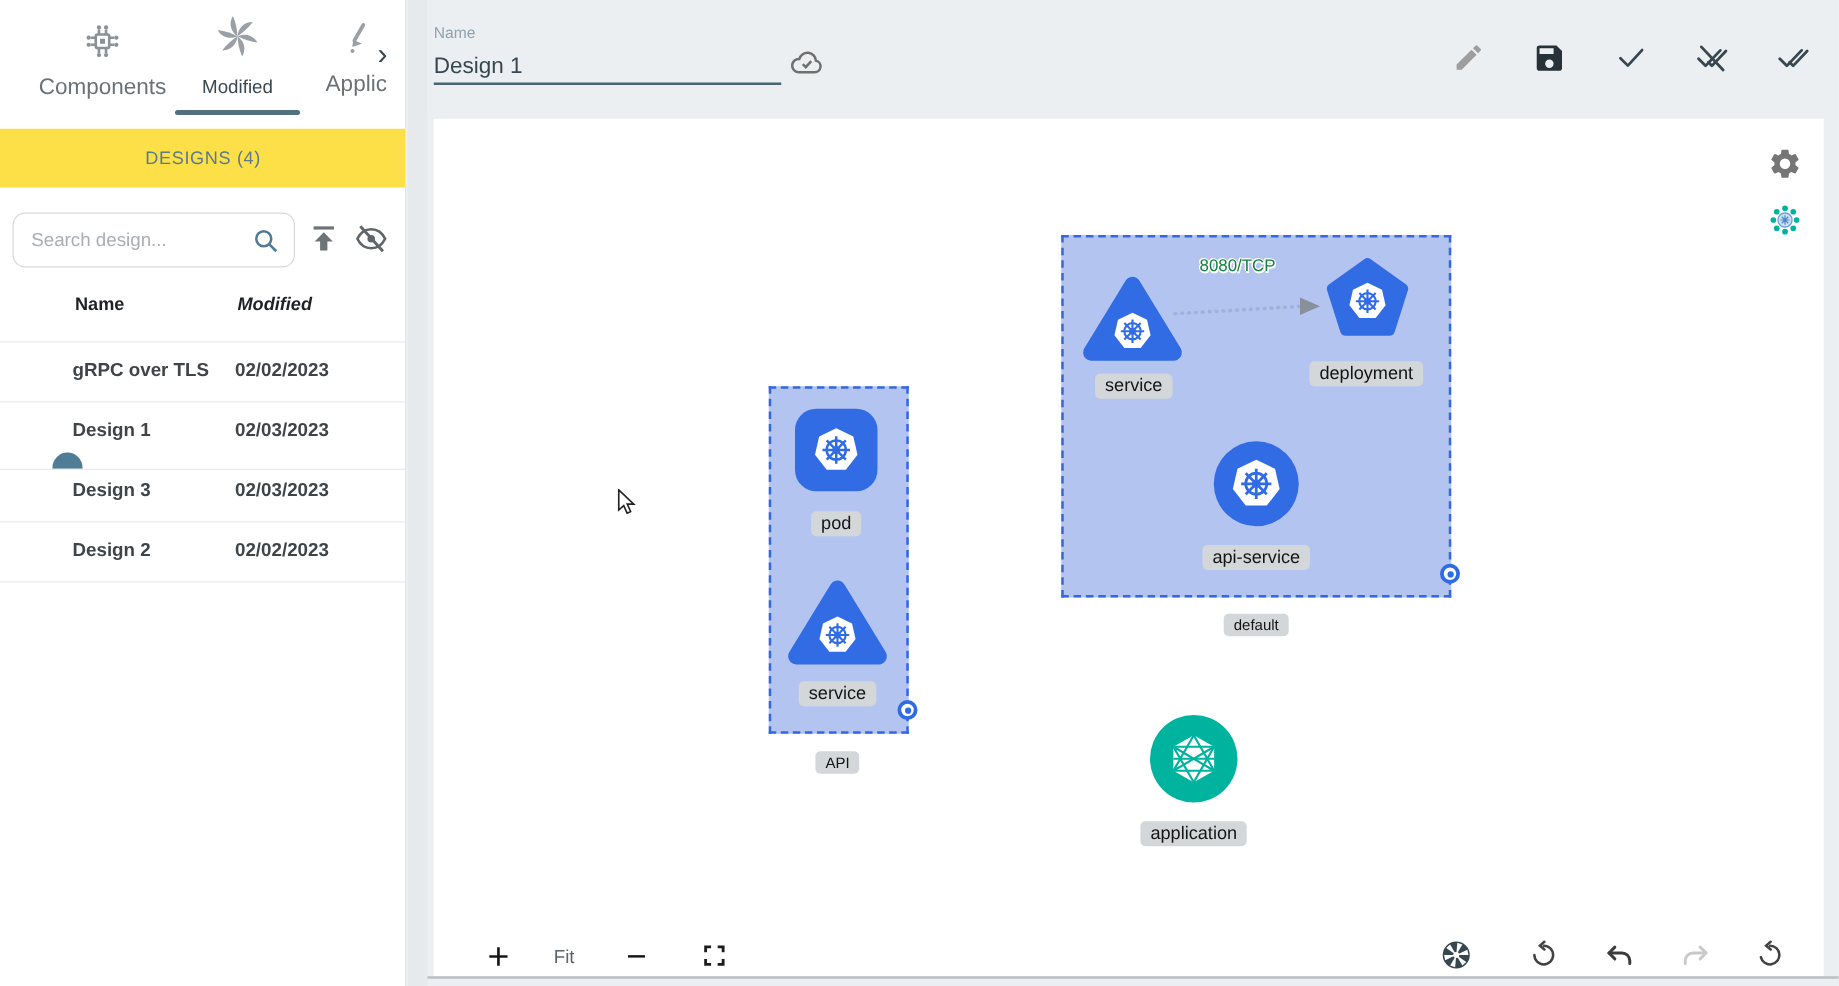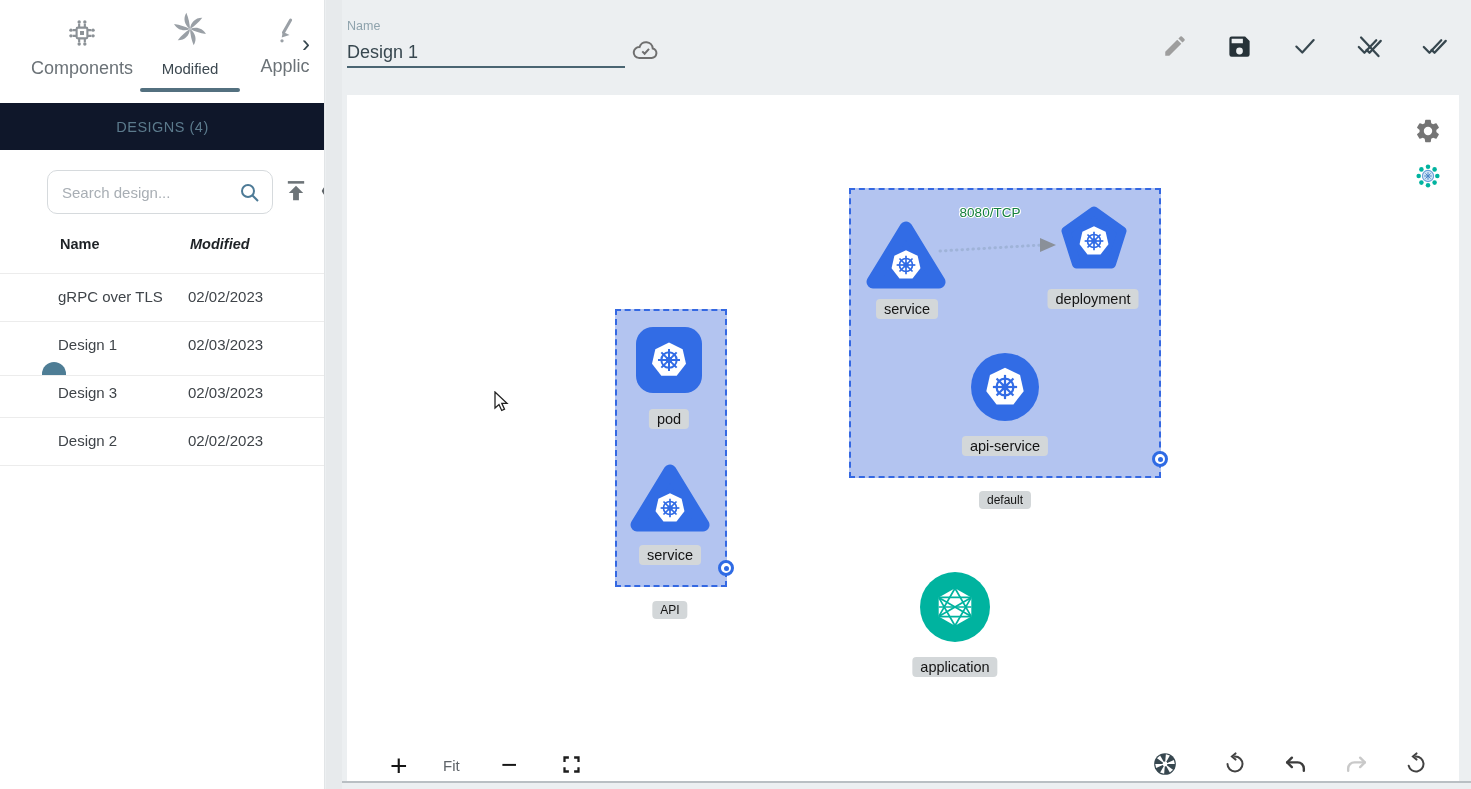--- a/index.html
+++ b/index.html
@@ -12,35 +12,35 @@
   .tabs { position:relative; height:96px; background:#fff; }
   .tab { position:absolute; text-align:center; color:#6b7277; cursor:pointer; }
   .tab .tab-label { display:block; font-size:18px; margin-top:4px; }
   .tab-components { left:18px; top:16px; width:128px; }
   .tab-designs { left:138px; top:6px; width:104px; }
   .tab-designs .tab-label { font-size:15px; color:#3c4850; }
   .tab-applic { left:250px; top:14px; width:70px; }
   .tab-underline { position:absolute; left:140px; top:88px; width:100px; height:4px; border-radius:2px; background:#53707F; }
   .tab-chevron { position:absolute; left:302px; top:32px; font-size:24px; color:#37474f; line-height:1; }
 
-  .section-band { position:absolute; left:0; top:103px; width:325px; height:47px; background:#0f172a; display:flex; align-items:center; justify-content:center; font-size:14.5px; letter-spacing:.5px; color:#5b7a8c; }
-
-  .search-row { position:absolute; left:0; top:168px; width:325px; height:48px;margin-left:37px; }
+  .section-band { position:absolute; left:0; top:103px; width:325px; height:47px; background:#fde047; display:flex; align-items:center; justify-content:center; font-size:14.5px; letter-spacing:.5px; color:#5b7a8c; }
+
+  .search-row { position:absolute; left:0; top:168px; width:325px; height:48px; }
   .search-box { position:absolute; left:10px; top:2px; width:226px; height:44px; border:1px solid #d6dadd; border-radius:10px; background:#fff; }
   .search-box input { position:absolute; left:14px; top:1px; width:168px; height:40px; border:0; outline:none; font-size:15px; color:#3c4043; background:transparent; font-family:inherit; }
   .search-box input::placeholder { color:#a8aeb4; }
   .search-box svg { position:absolute; right:10px; top:10px; }
   .side-icon { position:absolute; top:9px; cursor:pointer; }
   .icon-upload { left:245px; }
   .icon-eyeoff { left:283px; }
 
   .tbl-head { position:absolute; top:236px; left:0; width:325px; height:26px; font-size:14.5px; font-weight:700; color:#1e2226; }
   .tbl-head .c1 { position:absolute; left:60px; }
   .tbl-head .c2 { position:absolute; left:190px;font-style:italic; }
-  .tbl-row { position:absolute; left:0; width:325px; height:48px; font-size:15px; color:#3f4449; cursor:pointer; }
+  .tbl-row { position:absolute; left:0; width:325px; height:48px; font-size:15px; color:#3f4449; cursor:pointer;font-weight:bold; }
   .tbl-row .c1 { position:absolute; left:58px; top:14px; }
   .tbl-row .c2 { position:absolute; left:188px; top:14px; }
   .divider { position:absolute; left:0; width:325px; height:1px; background:#ececec; }
   .avatar-artifact { position:absolute; left:42px; top:362px; width:24px; height:13px; border-radius:12px 12px 0 0; background:#4e7d95; }
 
   
   .gutter { position:absolute; left:326px; top:0; width:16px; height:789px; background:#e7eaec; }
   .bottom-line { position:absolute; left:342px; top:781px; width:1129px; height:2px; background:#b9bfc3; }
 
   

